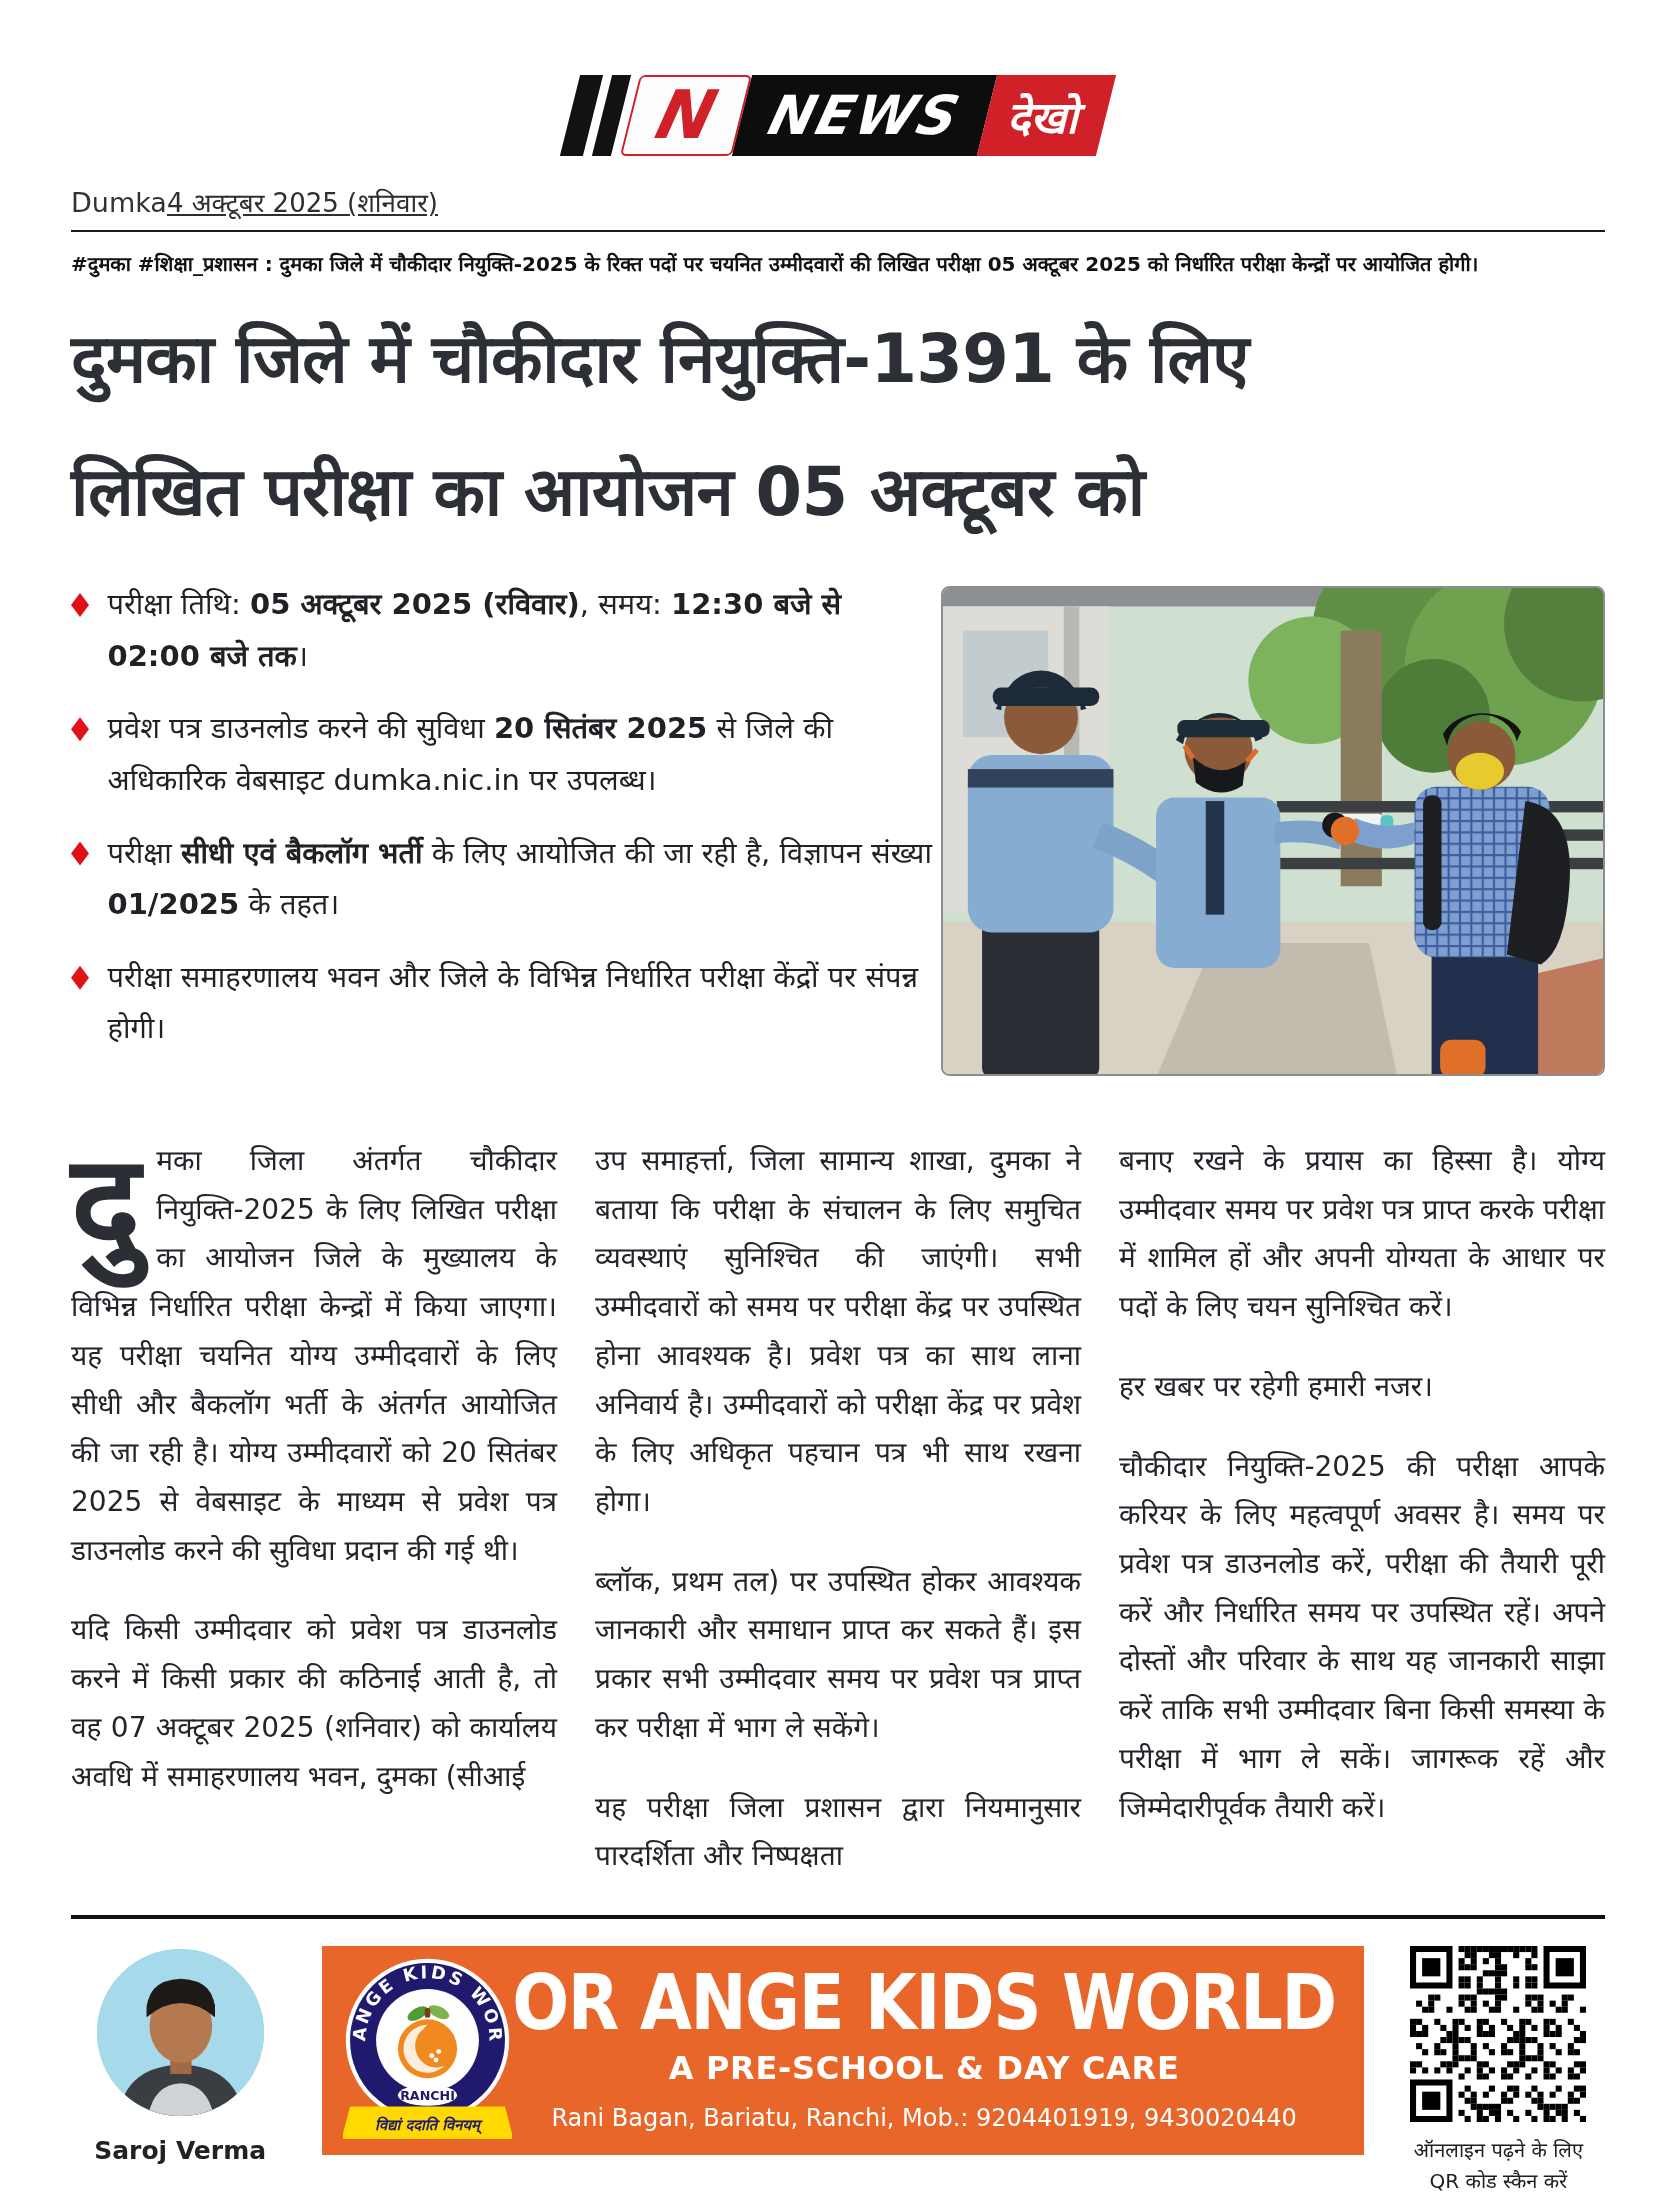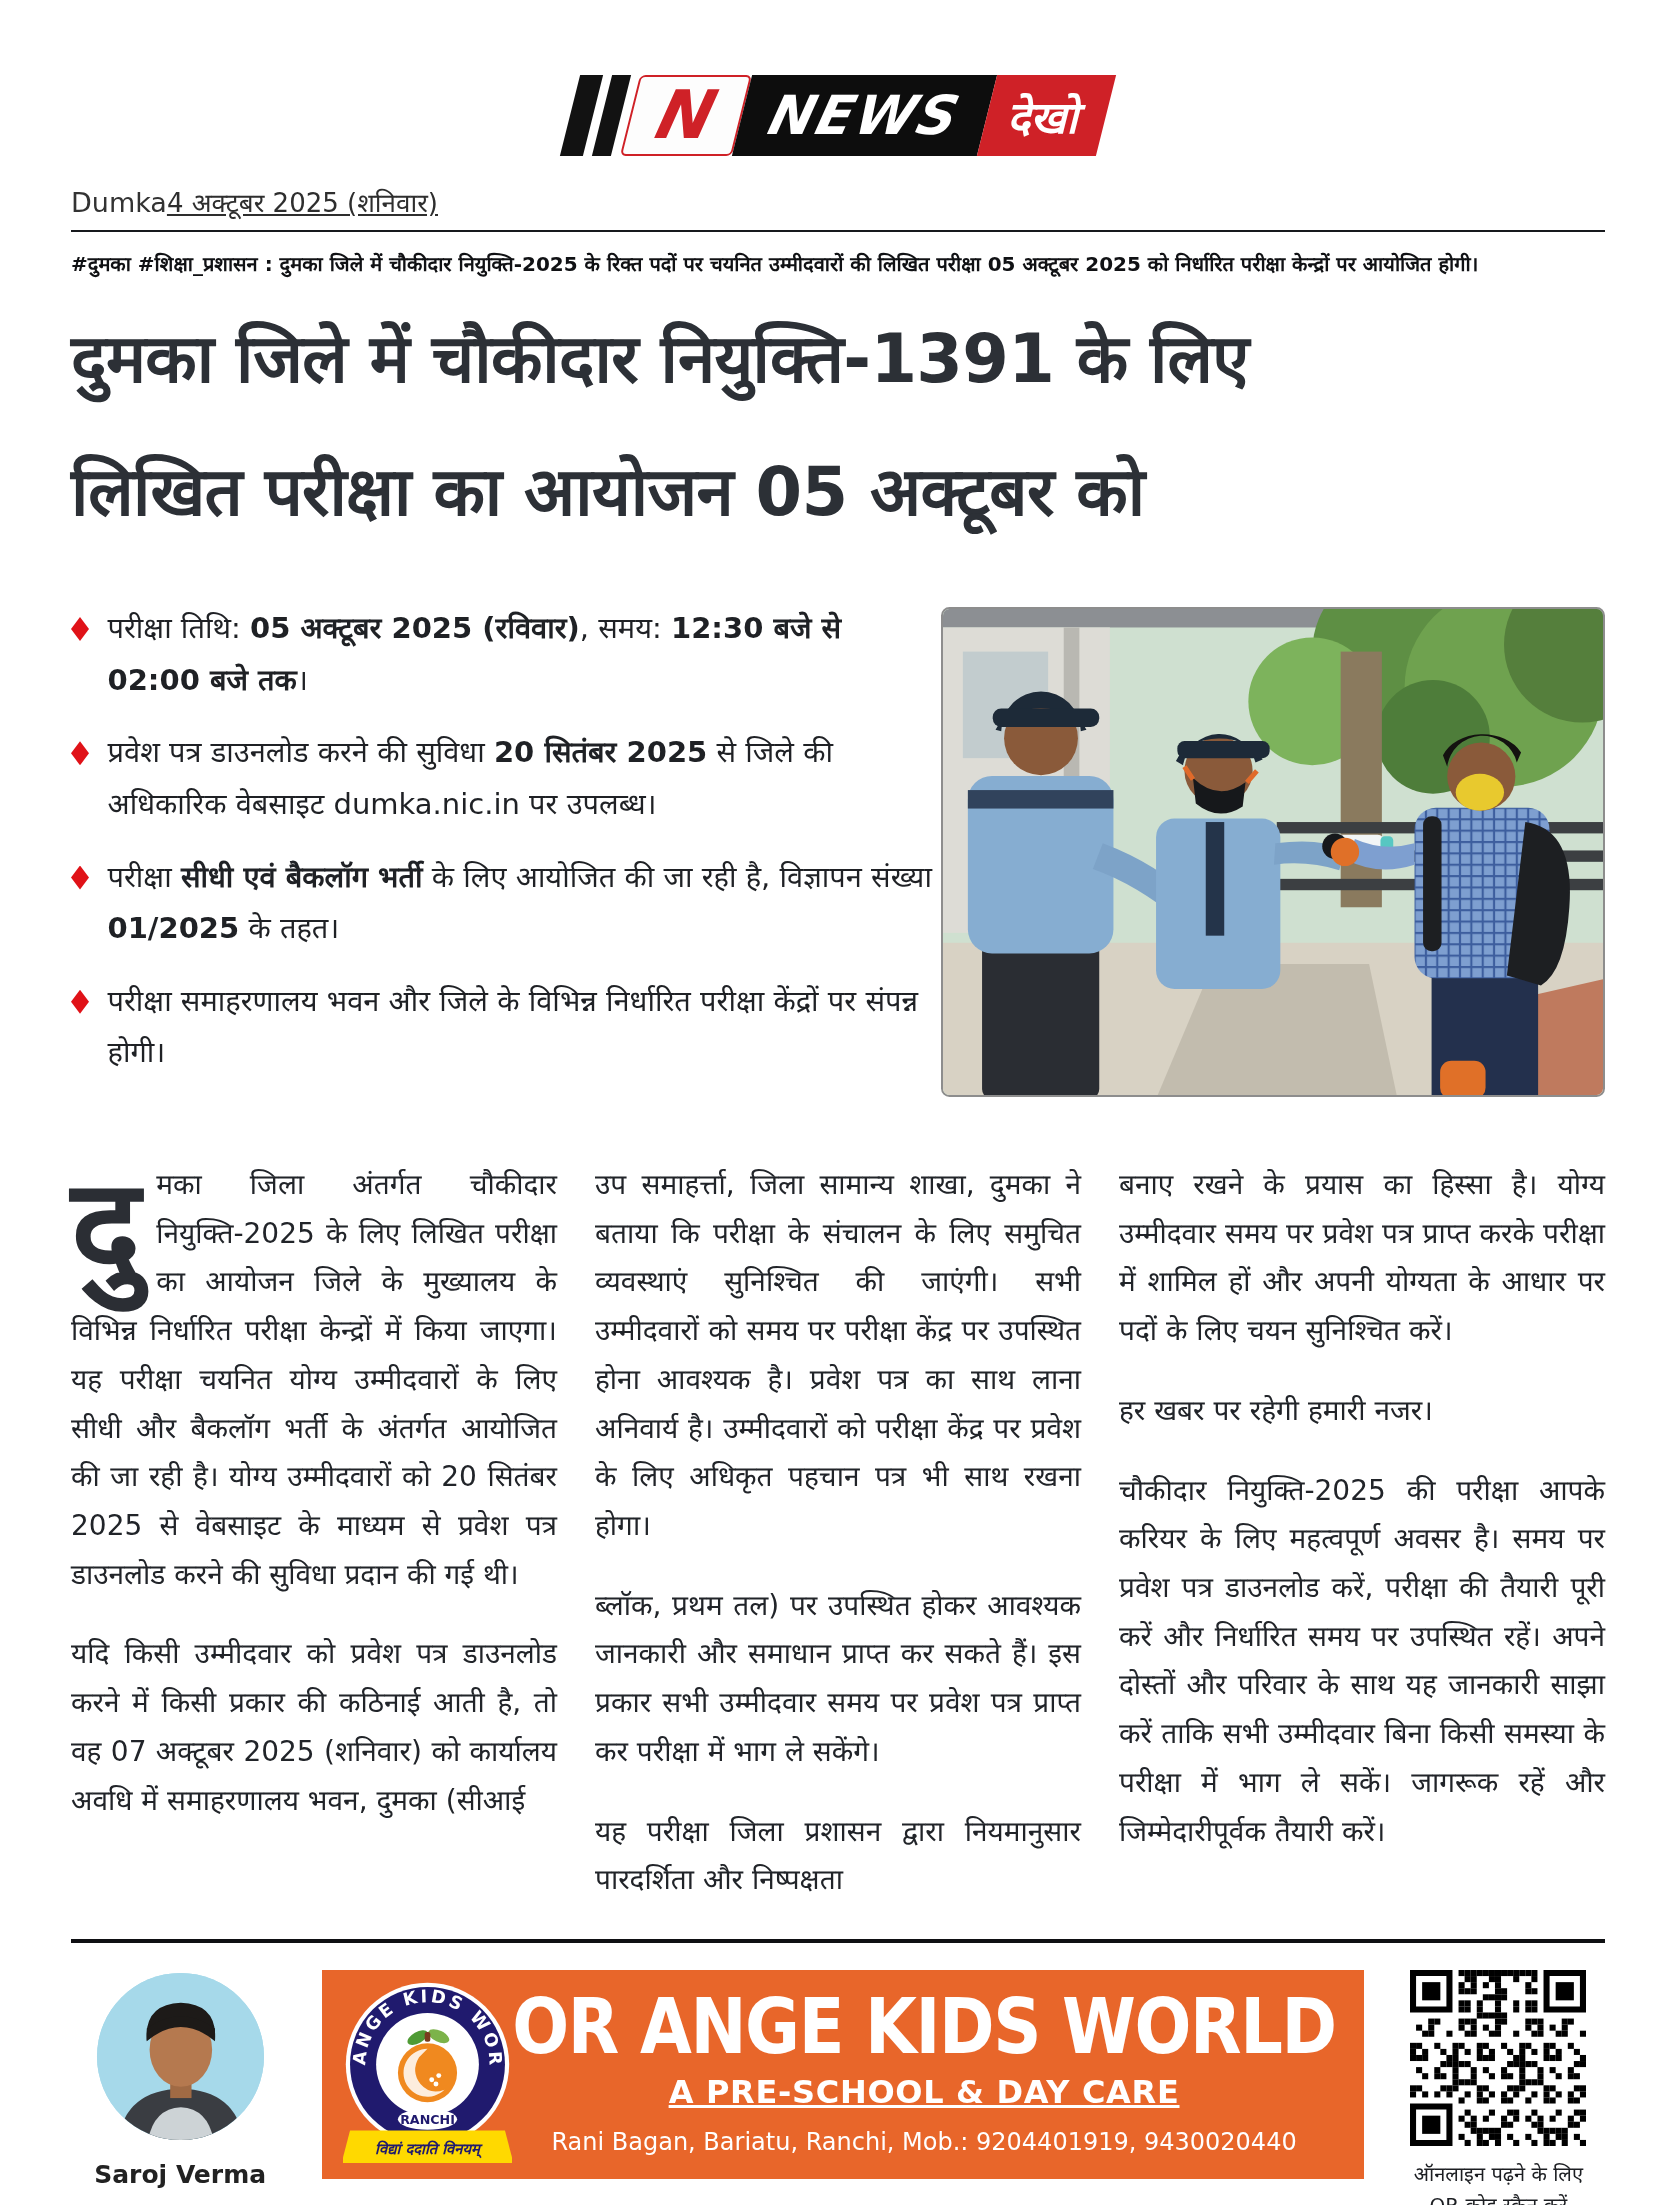--- a/index.html
+++ b/index.html
@@ -30,21 +30,21 @@
   .meta-row .city { font-size:27px; color:#333; }
   .meta-row .date { font-size:26px; color:#2e2e2e;text-decoration:underline; }
   .rule { border:none; border-top:2.8px solid #17191d; margin-top:10px; }
   .rule.thick { border-top:4.3px solid #0f1013; }
   .hashtag { margin-top:18.5px; font-size:20px; font-weight:700; color:#101114; line-height:1.35; }
 
   
   .headline { margin-top:15.6px; font-size:67px; line-height:133px; font-weight:800; color:#2c3036; letter-spacing:-0.7px; }
 
   
-  .info-row { margin-top:44px; display:flex; align-items:center; }
+  .info-row { margin-top:20px; display:flex; align-items:flex-end; }
   .bullets { flex:1; list-style:none; }
   .bullets li { display:flex; gap:18.5px; margin-bottom:21px; font-size:29px; line-height:1.78; color:#1f2125; }
   .diamond { flex:0 0 auto; width:18px; height:24px; margin-top:14px;
     background:#e01218; clip-path:polygon(50% 0,100% 50%,50% 100%,0 50%); }
   .bullets .b { font-weight:700; }
   .photo { width:664px; height:490px; flex:0 0 auto; border:2.1px solid #8d8d8d; border-radius:8.5px; overflow:hidden; background:#cfe3d2; }
 
   
   .columns { margin-top:61px; display:flex; gap:38px; }
   .col { flex:1; font-size:28px; line-height:1.74; text-align:justify; color:#212429; }
@@ -55,21 +55,21 @@
   .footer-rule { margin-top:34px; }
   .page-footer { margin-top:27px; display:flex; align-items:flex-start; }
   .author { width:256px; text-align:center; }
   .avatar { width:167px; height:167px; border-radius:50%; overflow:hidden; margin:2.8px auto 0; background:#a6d9ea; }
   .author-name { margin-top:20px; font-size:25px; font-weight:700; color:#222; }
 
   .ad { flex:1; margin-left:33px; background:#e8662a; height:209px; display:flex; align-items:center; padding:0 28px 0 21px; }
   .ad-badge { flex:0 0 auto; }
   .ad-text { flex:1; text-align:center; color:#fff; }
   .ad-title { font-size:67px; font-weight:800; line-height:1.02; letter-spacing:-1.4px; transform:scaleY(1.14); transform-origin:center; white-space:nowrap; }
-  .ad-sub { font-size:32px; font-weight:700; margin-top:11.4px; letter-spacing:0.7px;text-decoration:underline; }
+  .ad-sub { font-size:32px; font-weight:700; margin-top:11.4px; letter-spacing:0.7px; }
   .ad-addr { font-size:24px; margin-top:17px; font-weight:400; }
 
   .qr-block { width:250px; margin-left:28px; text-align:center; }
   .qr-svg { width:176px; height:176px; display:block; margin:0 auto; background:#fff; }
   .qr-caption { margin-top:12.8px; font-size:20px; color:#1c1e22; line-height:1.55; }
 </style>
 </head>
 <body>
 
 <div class="page">

